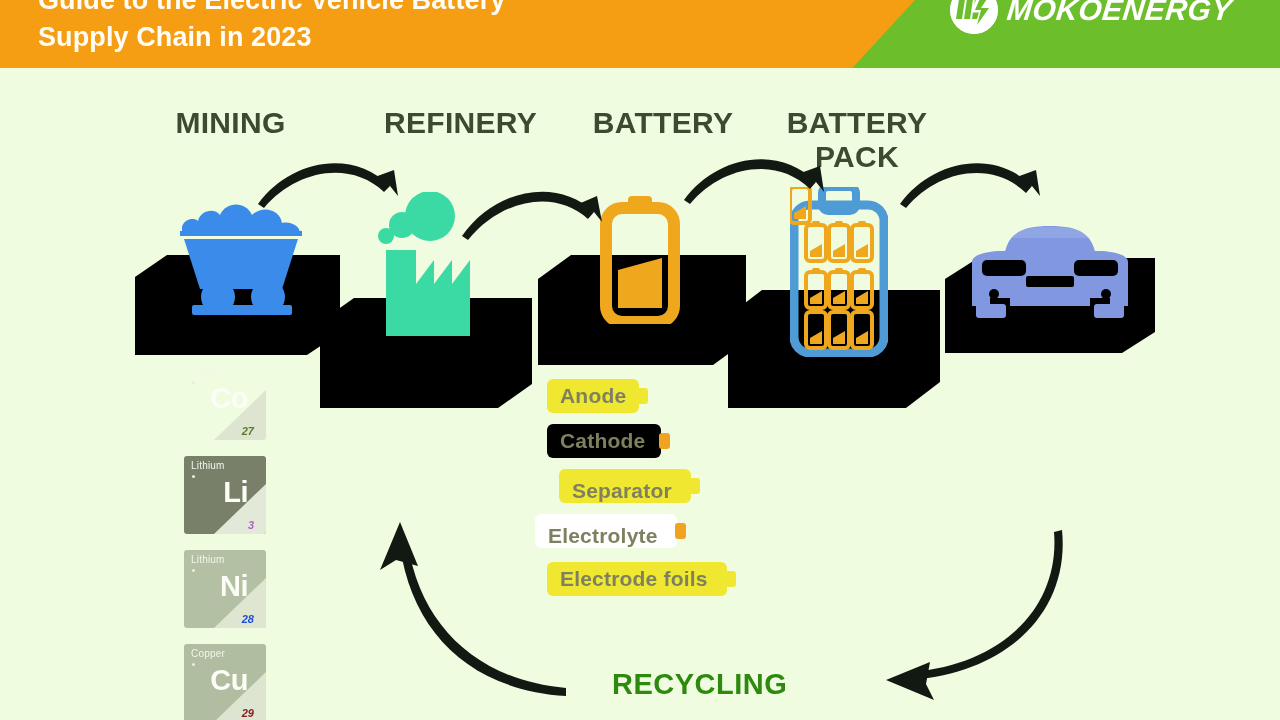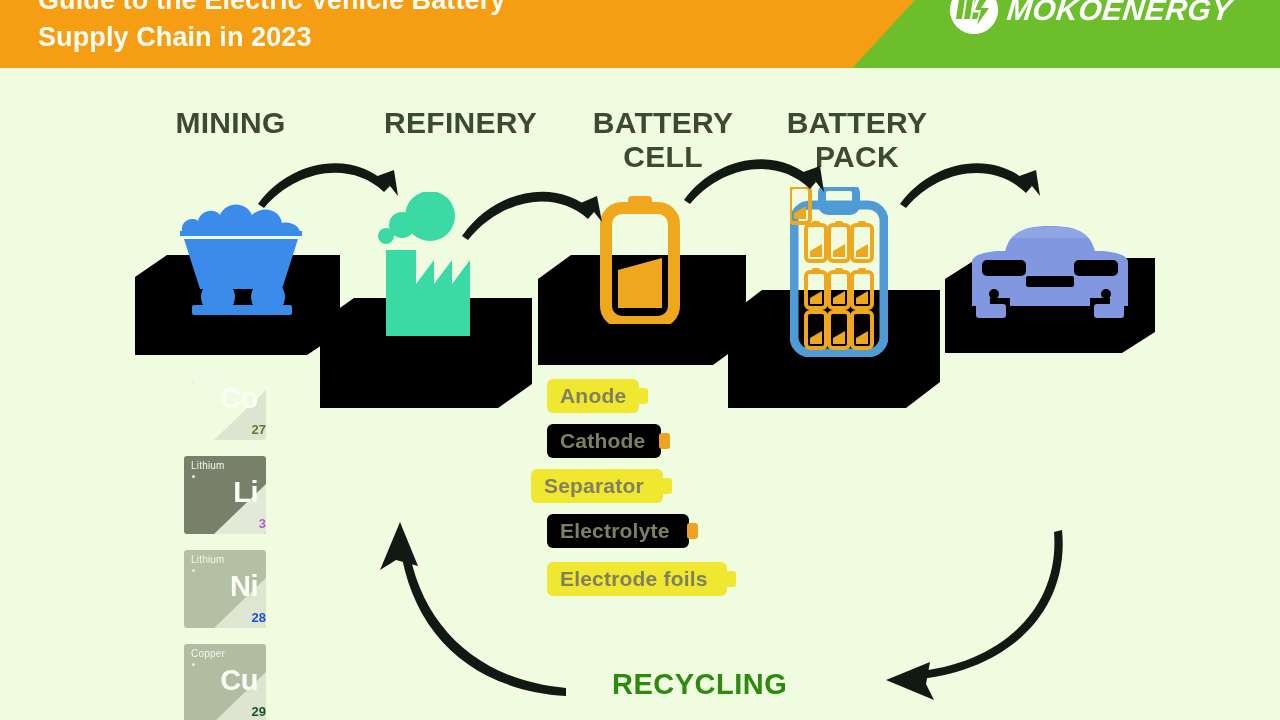--- a/index.html
+++ b/index.html
@@ -70,27 +70,27 @@
   .el-name {
     position:absolute; left:7px; top:4px;
     font-size:10px; color:#f2f6ea; font-weight:normal;
     letter-spacing:0.2px;
   }
   .el-dot {
     position:absolute; left:8px; top:19px;
     width:3px; height:3px; background:#e8eede; border-radius:50%;
   }
   .el-sym {
-    position:absolute; left:0; right:8px; top:20px;
+    position:absolute; left:0; right:18px; top:20px;
     text-align:right; font-size:29px; font-weight:bold;
     color:#fbfdf6; letter-spacing:-0.5px;
   }
   .el-num {
-    position:absolute; right:0; bottom:3px;
-    font-size:13px; font-weight:bold;
+    position:absolute; right:12px; bottom:3px;
+    font-size:11px; font-weight:bold;font-style:italic;
   }
 
   
   .tag {
     position:absolute; height:34px;
     border-radius:6px;
     display:flex; align-items:center;
     padding:0 13px;
     font-size:21px; font-weight:bold;
     color:#7f8060; letter-spacing:0.2px;
@@ -145,21 +145,20 @@
 <div class="platform" style="left:945px; top:258px; width:210px; height:95px; clip-path:polygon(33px 0, 210px 0, 210px 74px, 177px 95px, 0 95px, 0 21px);"></div>
 
 <div class="stage-label" style="left:148px; top:106px; width:165px;">
   <div>MINING</div>
 </div>
 <div class="stage-label" style="left:368px; top:106px; width:185px;">
   <div>REFINERY</div>
 </div>
 <div class="stage-label" style="left:578px; top:106px; width:170px;">
   <div>BATTERY</div>
-  <div>CELL</div>
 </div>
 <div class="stage-label" style="left:772px; top:106px; width:170px;">
   <div>BATTERY</div>
   <div>PACK</div>
 </div>
 <div class="stage-label" style="left:1005px; top:106px; width:135px;">
 </div>
 
 <div class="icon-wrap" style="left:170px; top:193px;">
   <svg width="145" height="125" viewBox="0 0 145 125">
@@ -281,36 +280,36 @@
   <div class="el-dot"></div>
   <div class="el-sym">Ni</div>
   <div class="el-num" style="color:#1d4ed8;">28</div>
 </div>
 
 <div class="el-card" style="left:184px; top:644px; background:#b0bda0;">
   <div class="el-corner" style="clip-path:polygon(100% 0, 100% 100%, 0 100%); background:#dde5d0;"></div>
   <div class="el-name">Copper</div>
   <div class="el-dot"></div>
   <div class="el-sym">Cu</div>
-  <div class="el-num" style="color:#14532d;">29</div>
+  <div class="el-num" style="color:#7f1d1d;">29</div>
 </div>
 
 <div class="tag" style="left:547px; top:379px; width:92px; background:#F0E730;">
   <span>Anode</span>
   <span class="tag-nub" style="background:#F0E730;"></span>
 </div>
 <div class="tag" style="left:547px; top:424px; width:114px; background:#000000;">
   <span>Cathode</span>
   <span class="tag-nub" style="background:#EFA320;"></span>
 </div>
-<div class="tag" style="left:531px; top:469px; width:132px; background:#F0E730;">
+<div class="tag" style="left:559px; top:469px; width:132px; background:#F0E730;align-items:flex-end;">
   <span>Separator</span>
   <span class="tag-nub" style="background:#F0E730;"></span>
 </div>
-<div class="tag" style="left:547px; top:514px; width:142px; background:#000000;">
+<div class="tag" style="left:535px; top:514px; width:142px; background:#ffffff;align-items:flex-end;">
   <span>Electrolyte</span>
   <span class="tag-nub" style="background:#EFA320;"></span>
 </div>
 <div class="tag" style="left:547px; top:562px; width:180px; background:#F0E730;">
   <span>Electrode foils</span>
   <span class="tag-nub" style="background:#F0E730;"></span>
 </div>
 
 <div class="recycling">RECYCLING</div>
 

